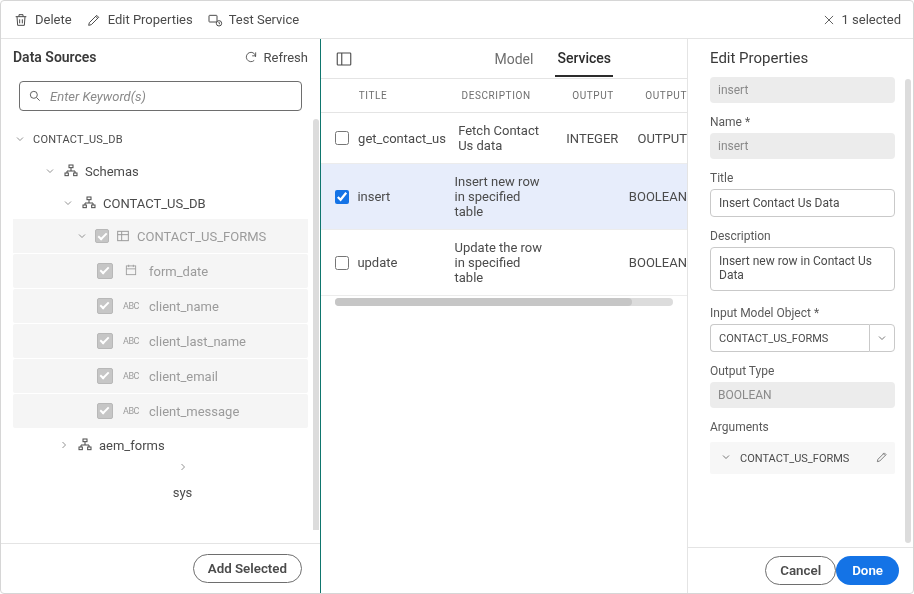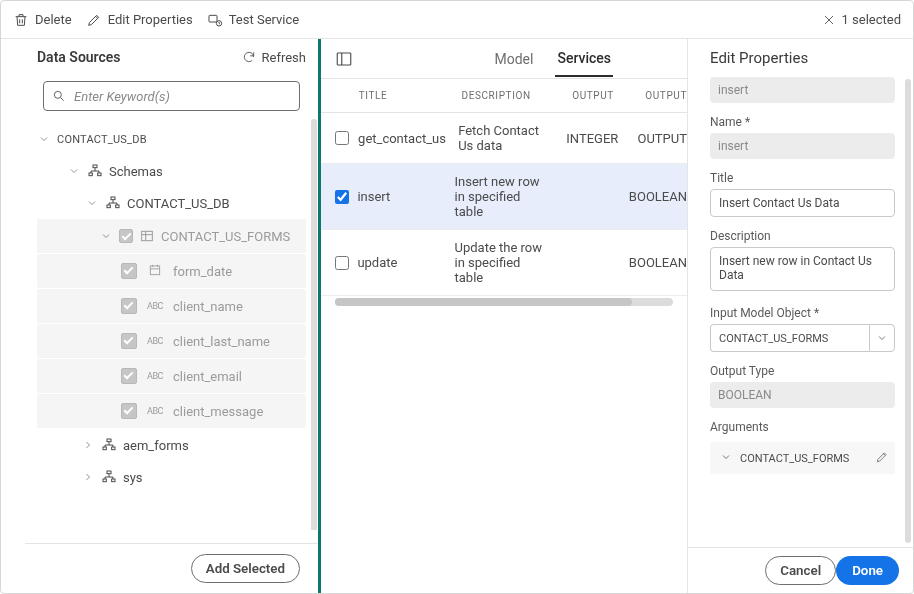--- a/index.html
+++ b/index.html
@@ -10,40 +10,40 @@
   .toolbar { height: 38px; border-bottom: 1px solid #e4e4e4; display: flex; align-items: center; padding: 0 12px; gap: 14px; }
   .toolbar .btn { display: flex; align-items: center; gap: 6px; cursor: pointer; color: #4b4b4b; }
   .toolbar .btn svg { width: 16px; height: 16px; }
   .toolbar .spacer { flex: 1; }
   .toolbar .close-sel { display: flex; align-items: center; gap: 6px; cursor: pointer; }
 
   
   .main { flex: 1; display: flex; min-height: 0; position: relative; }
 
   
-  .left { width: 320px; border-right: 3px solid #0f766e; display: flex; flex-direction: column; padding-left: 24px; }
+  .left { width: 320px; border-right: 1px solid #0f766e; display: flex; flex-direction: column; }
   .left-head { display: flex; align-items: center; justify-content: space-between; padding: 10px 12px 8px 12px; font-size: 14px; font-weight: 600; color: #3a3a3a; }
   .refresh { display: flex; align-items: center; gap: 6px; font-weight: 400; font-size: 13px; cursor: pointer; color: #4b4b4b;}
   .search-wrap { padding: 8px 18px 8px 18px; }
   .search-box { display: flex; align-items: center; gap: 8px; border: 1px solid #6e6e6e; border-radius: 4px; padding: 6px 8px; height: 30px;}
   .search-box input { border: none; outline: none; flex: 1; font-size: 13px; color: #4b4b4b; }
   .search-box input::placeholder { font-style: italic; color: #8a8a8a; }
   .tree { flex: 1; overflow: auto; padding: 4px 12px 8px 12px; position: relative; }
   .tree-item { display: flex; align-items: center; gap: 6px; height: 32px; color: #4b4b4b; }
   .tree-item.root { font-size: 11px; letter-spacing: .02em; }
   .tree-item.grp { font-size: 13px; }
   .tree-chev { display:inline-flex; width:14px; justify-content:center; cursor:pointer; color:#6e6e6e; }
   .tree-icon { display:inline-flex; width:16px; }
   .field-row { display:flex; align-items:center; gap:8px; height:34px; background:#f5f5f5; margin: 1px 0; border-radius: 2px; padding:0 6px 0 84px; color:#9b9b9b;}
   .field-row .chk { width:16px; height:16px; cursor:pointer; }
   .tree-item.sc { padding-left: 30px;}
   .tree-item.db2 { padding-left: 48px;}
   .tree-item.formrow { padding-left: 62px; background:#f5f5f5; height:34px;}
   .tree-item.af { padding-left: 44px;}
-  .tree-item.sys { padding-left: 44px;}
+  .tree-item.sys { padding-left: 44px; flex-direction: column;}
   .tiny-type { font-size:9px; letter-spacing: -0.5px; color:#9b9b9b; width:20px; text-align:center;}
   .tree-item.formrow span.label { color:#9b9b9b; }
   .left-foot { padding: 10px 18px; border-top: 1px solid #e4e4e4; display:flex; justify-content:flex-end;margin-top:13px; }
   .btn-pill { border: 1px solid #6e6e6e; border-radius: 16px; background:#fff; padding: 6px 14px; font-weight:600; cursor:pointer; color:#4b4b4b;}
   .left-scroll-hint { position:absolute; right:1px; top:0; width:6px; height:510px; background:#dcdcdc; border-radius:3px;}
 
   
   .mid { flex: 1; display:flex; flex-direction:column; border-right:1px solid #e4e4e4; position:relative; min-width:0;}
   .mid-tabs { height:40px; display:flex; align-items:center; padding: 0 14px; border-bottom:1px solid #e4e4e4; gap:20px; }
   .side-icon { width:18px; height:18px; display:inline-flex; }

